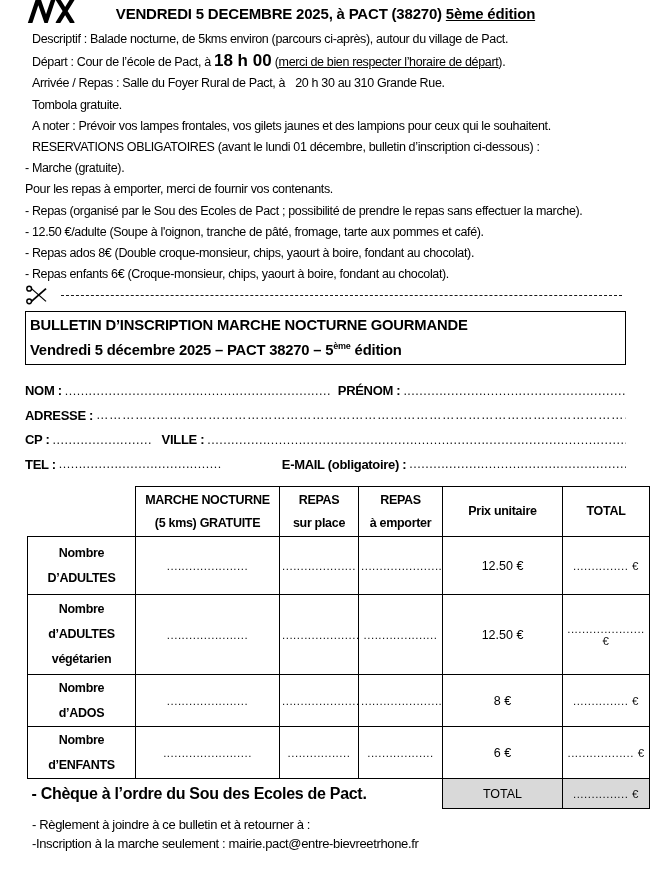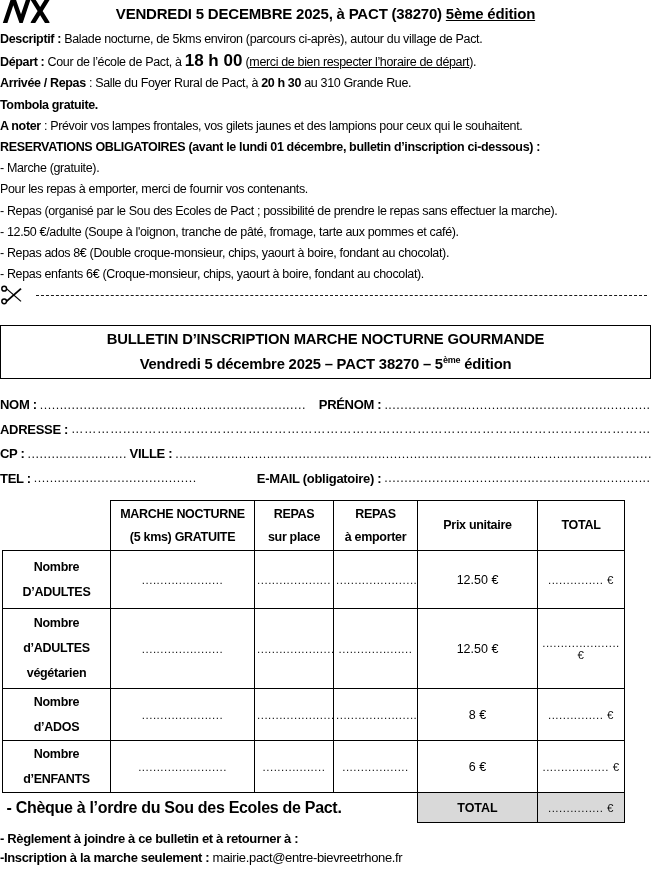--- a/index.html
+++ b/index.html
@@ -1,37 +1,37 @@
 <!DOCTYPE html>
 <html lang="fr"><head>
 <meta charset="utf-8">
 <style>
   * { margin:0; padding:0; box-sizing:border-box; }
   html,body { background:#fff; }
   .page {
     width:651px; height:880px; overflow:hidden; background:#fff;
     color:#000; font-family:"Liberation Sans", sans-serif;
-    padding:0 0; position:relative;
+    padding:0 25px; position:relative;
   }
-  .b { font-weight:bold; }
+  .b { font-weight:normal;margin-left:7px; }
   
   .hdr { position:relative; height:26px; }
   .logo { position:absolute; left:2px; top:0; }
   .title { text-align:center; font-weight:bold; font-size:15px; padding-top:5px; letter-spacing:-0.2px; }
   .u { text-decoration:underline; }
   
   .intro { margin-top:3px; font-size:12.5px; line-height:21.2px; letter-spacing:-0.35px; }
   .big { font-size:17px; font-weight:bold; letter-spacing:0; }
   
   .cut { display:flex; align-items:center; height:20px; }
   .cut-dash { flex:1; margin-left:14px; margin-right:4px; border-top:1.6px dashed #1a1a1a; }
   
   .box {
-    border:1.7px solid #000; margin-top:20px; padding:3px 4px;
-    text-align:center; font-weight:bold; font-size:14.8px; line-height:21px; letter-spacing:-0.2px;
+    border:1.7px solid #000; margin-top:6px; padding:3px 4px;
+    font-weight:bold; font-size:14.8px; line-height:21px; letter-spacing:-0.2px;
   }
   sup { font-size:9px; }
   
   .form { margin-top:13px; font-size:13px; letter-spacing:-0.3px; }
   .frow { display:flex; height:24.5px; align-items:center; white-space:nowrap; }
   .dots { overflow:hidden; white-space:nowrap; letter-spacing:0.5px; font-size:12.5px; color:#111; }
   .grow { flex:1; }
   .lbl { font-weight:bold; margin-right:3px; }
   
   table { border-collapse:collapse; margin-top:10px; margin-left:2px; table-layout:fixed; width:622px; font-size:12.5px; }
@@ -86,31 +86,31 @@
 
   <div class="box">
     <div>BULLETIN D’INSCRIPTION MARCHE NOCTURNE GOURMANDE</div>
     <div><span>Vendredi 5 décembre 2025 – PACT 38270 – 5</span><sup>ème</sup><span> édition</span></div>
   </div>
 
   <div class="form">
     <div class="frow">
       <span class="lbl">NOM :</span>
       <span class="dots" style="width:265px">........................................................................................................................</span>
-      <span class="lbl" style="margin-left:14px">PRÉNOM :</span>
+      <span class="lbl" style="margin-left:8px">PRÉNOM :</span>
       <span class="dots grow">........................................................................................................................</span>
     </div>
     <div class="frow">
       <span class="lbl">ADRESSE :</span>
       <span class="dots grow">…………..………………………………………………………………………………………………………………………..……………………………………………………</span>
     </div>
     <div class="frow">
       <span class="lbl">CP :</span>
       <span class="dots" style="width:98px">.................................................</span>
-      <span class="lbl" style="margin-left:4px">VILLE :</span>
+      <span class="lbl" style="margin-left:11px">VILLE :</span>
       <span class="dots grow">........................................................................................................................</span>
     </div>
     <div class="frow">
       <span class="lbl">TEL :</span>
       <span class="dots" style="width:162px">...................................................................</span>
       <span class="lbl" style="margin-left:61px">E-MAIL (obligatoire) :</span>
       <span class="dots grow">........................................................................................................................</span>
     </div>
   </div>
 

